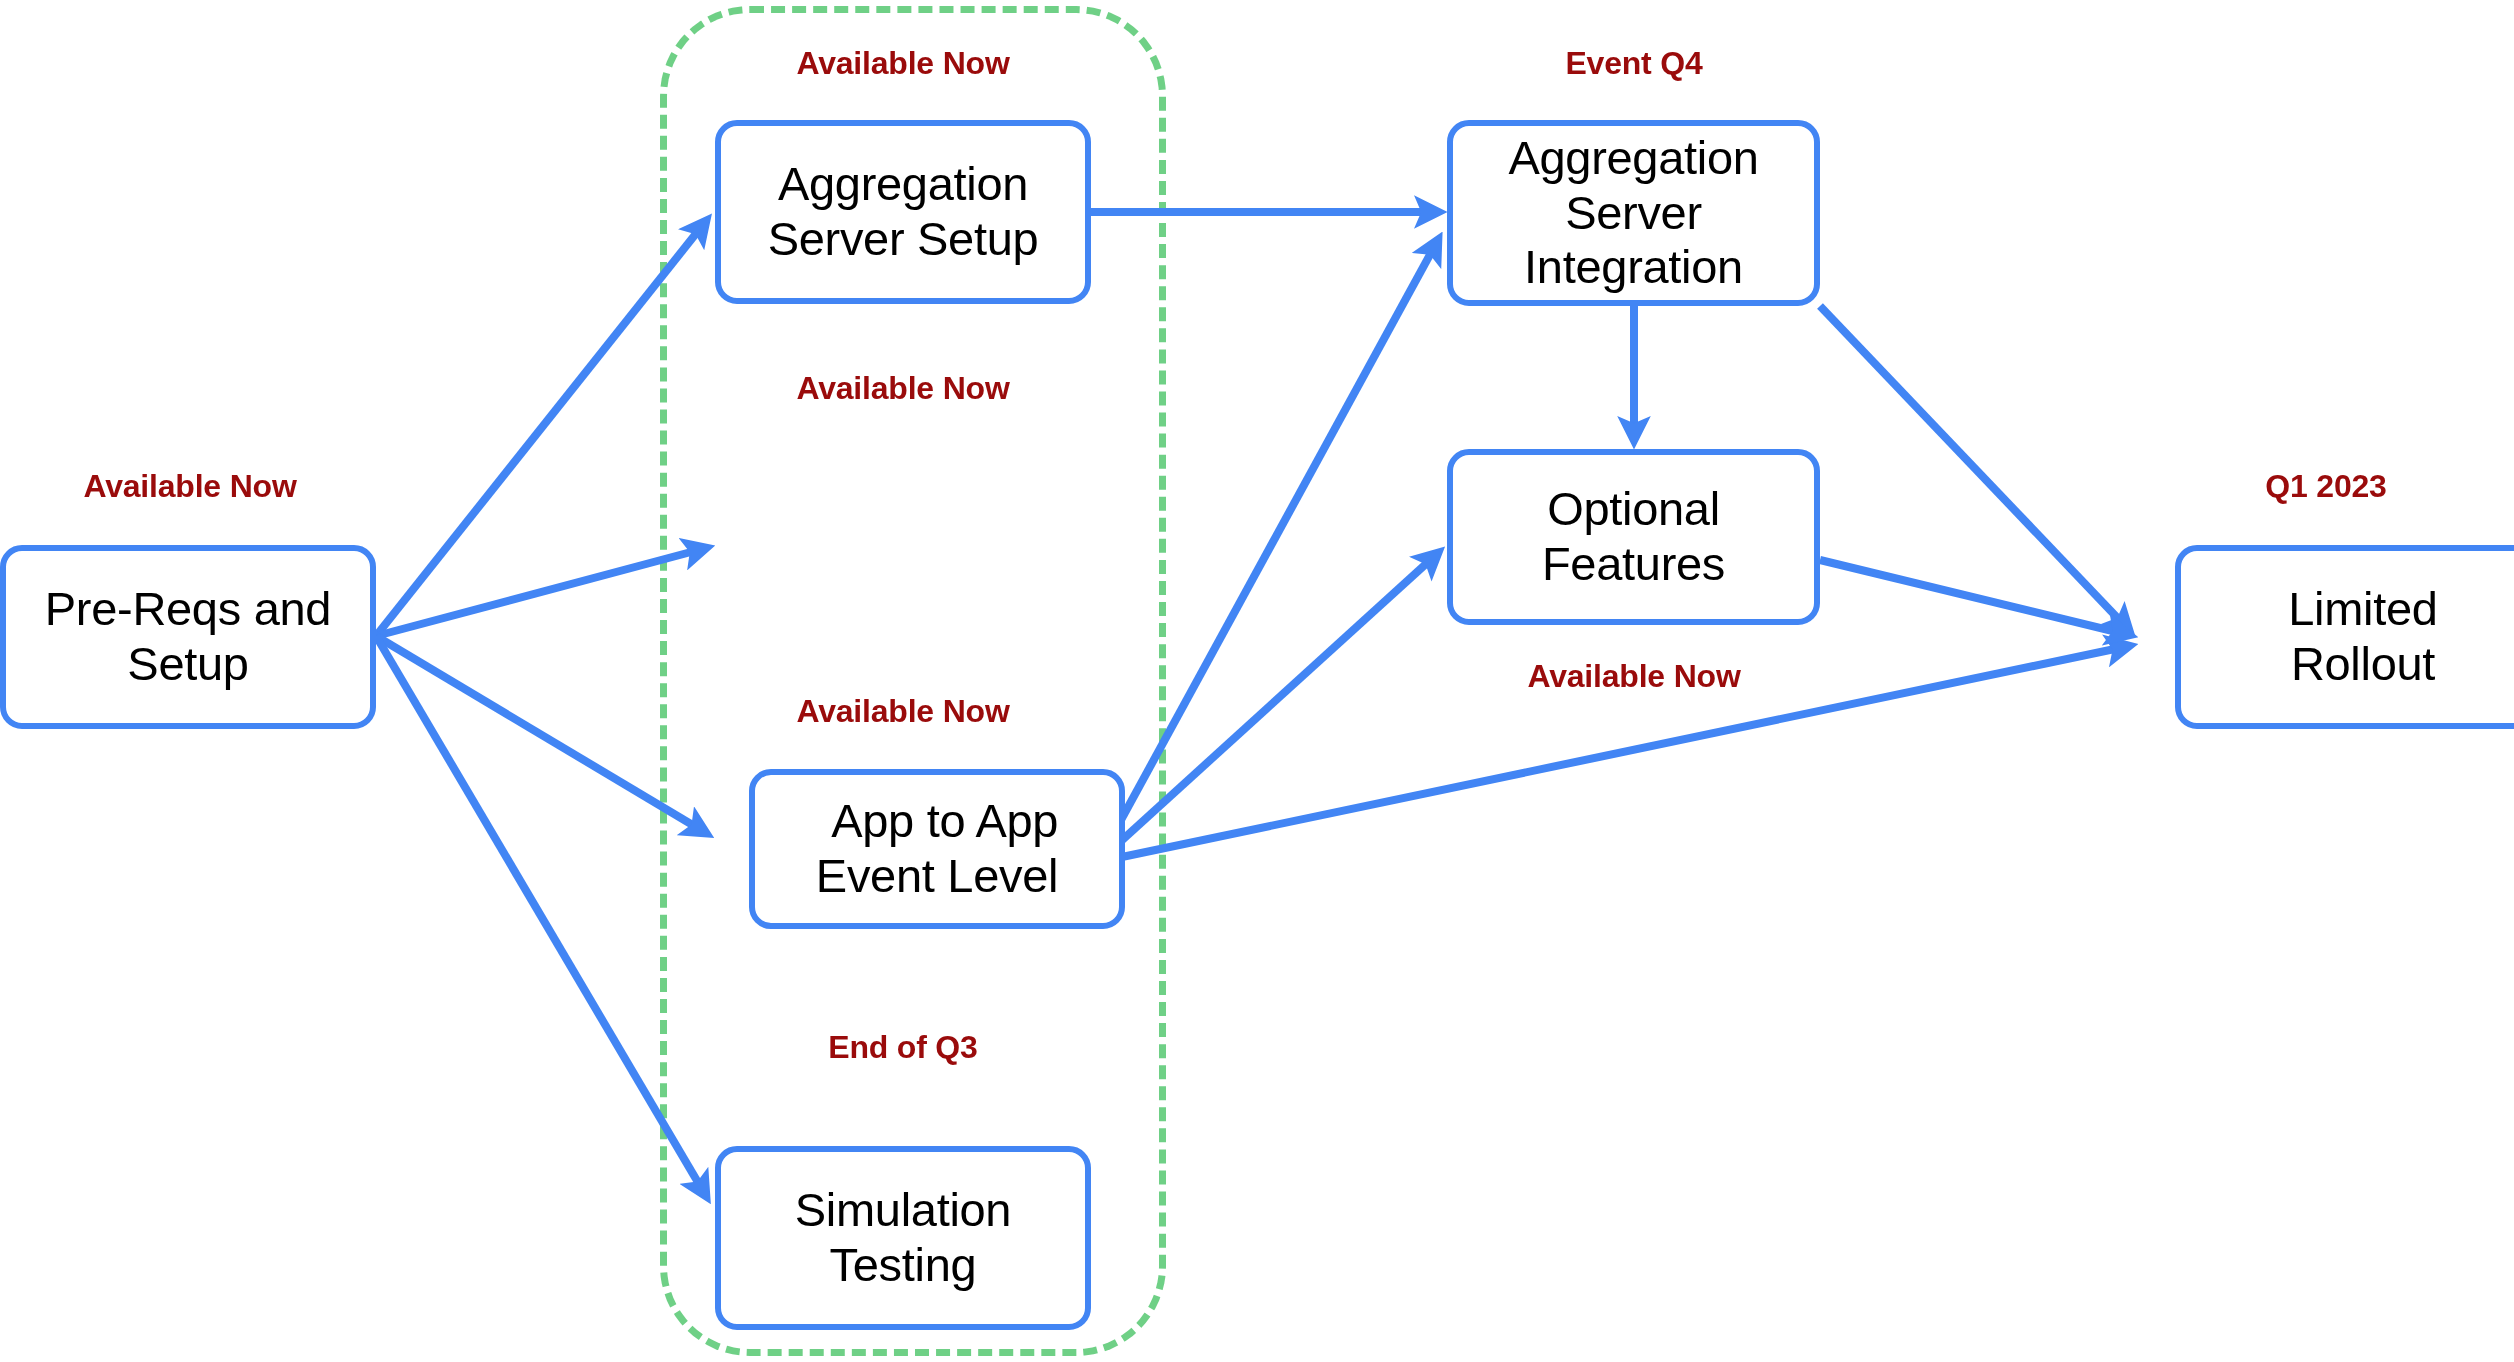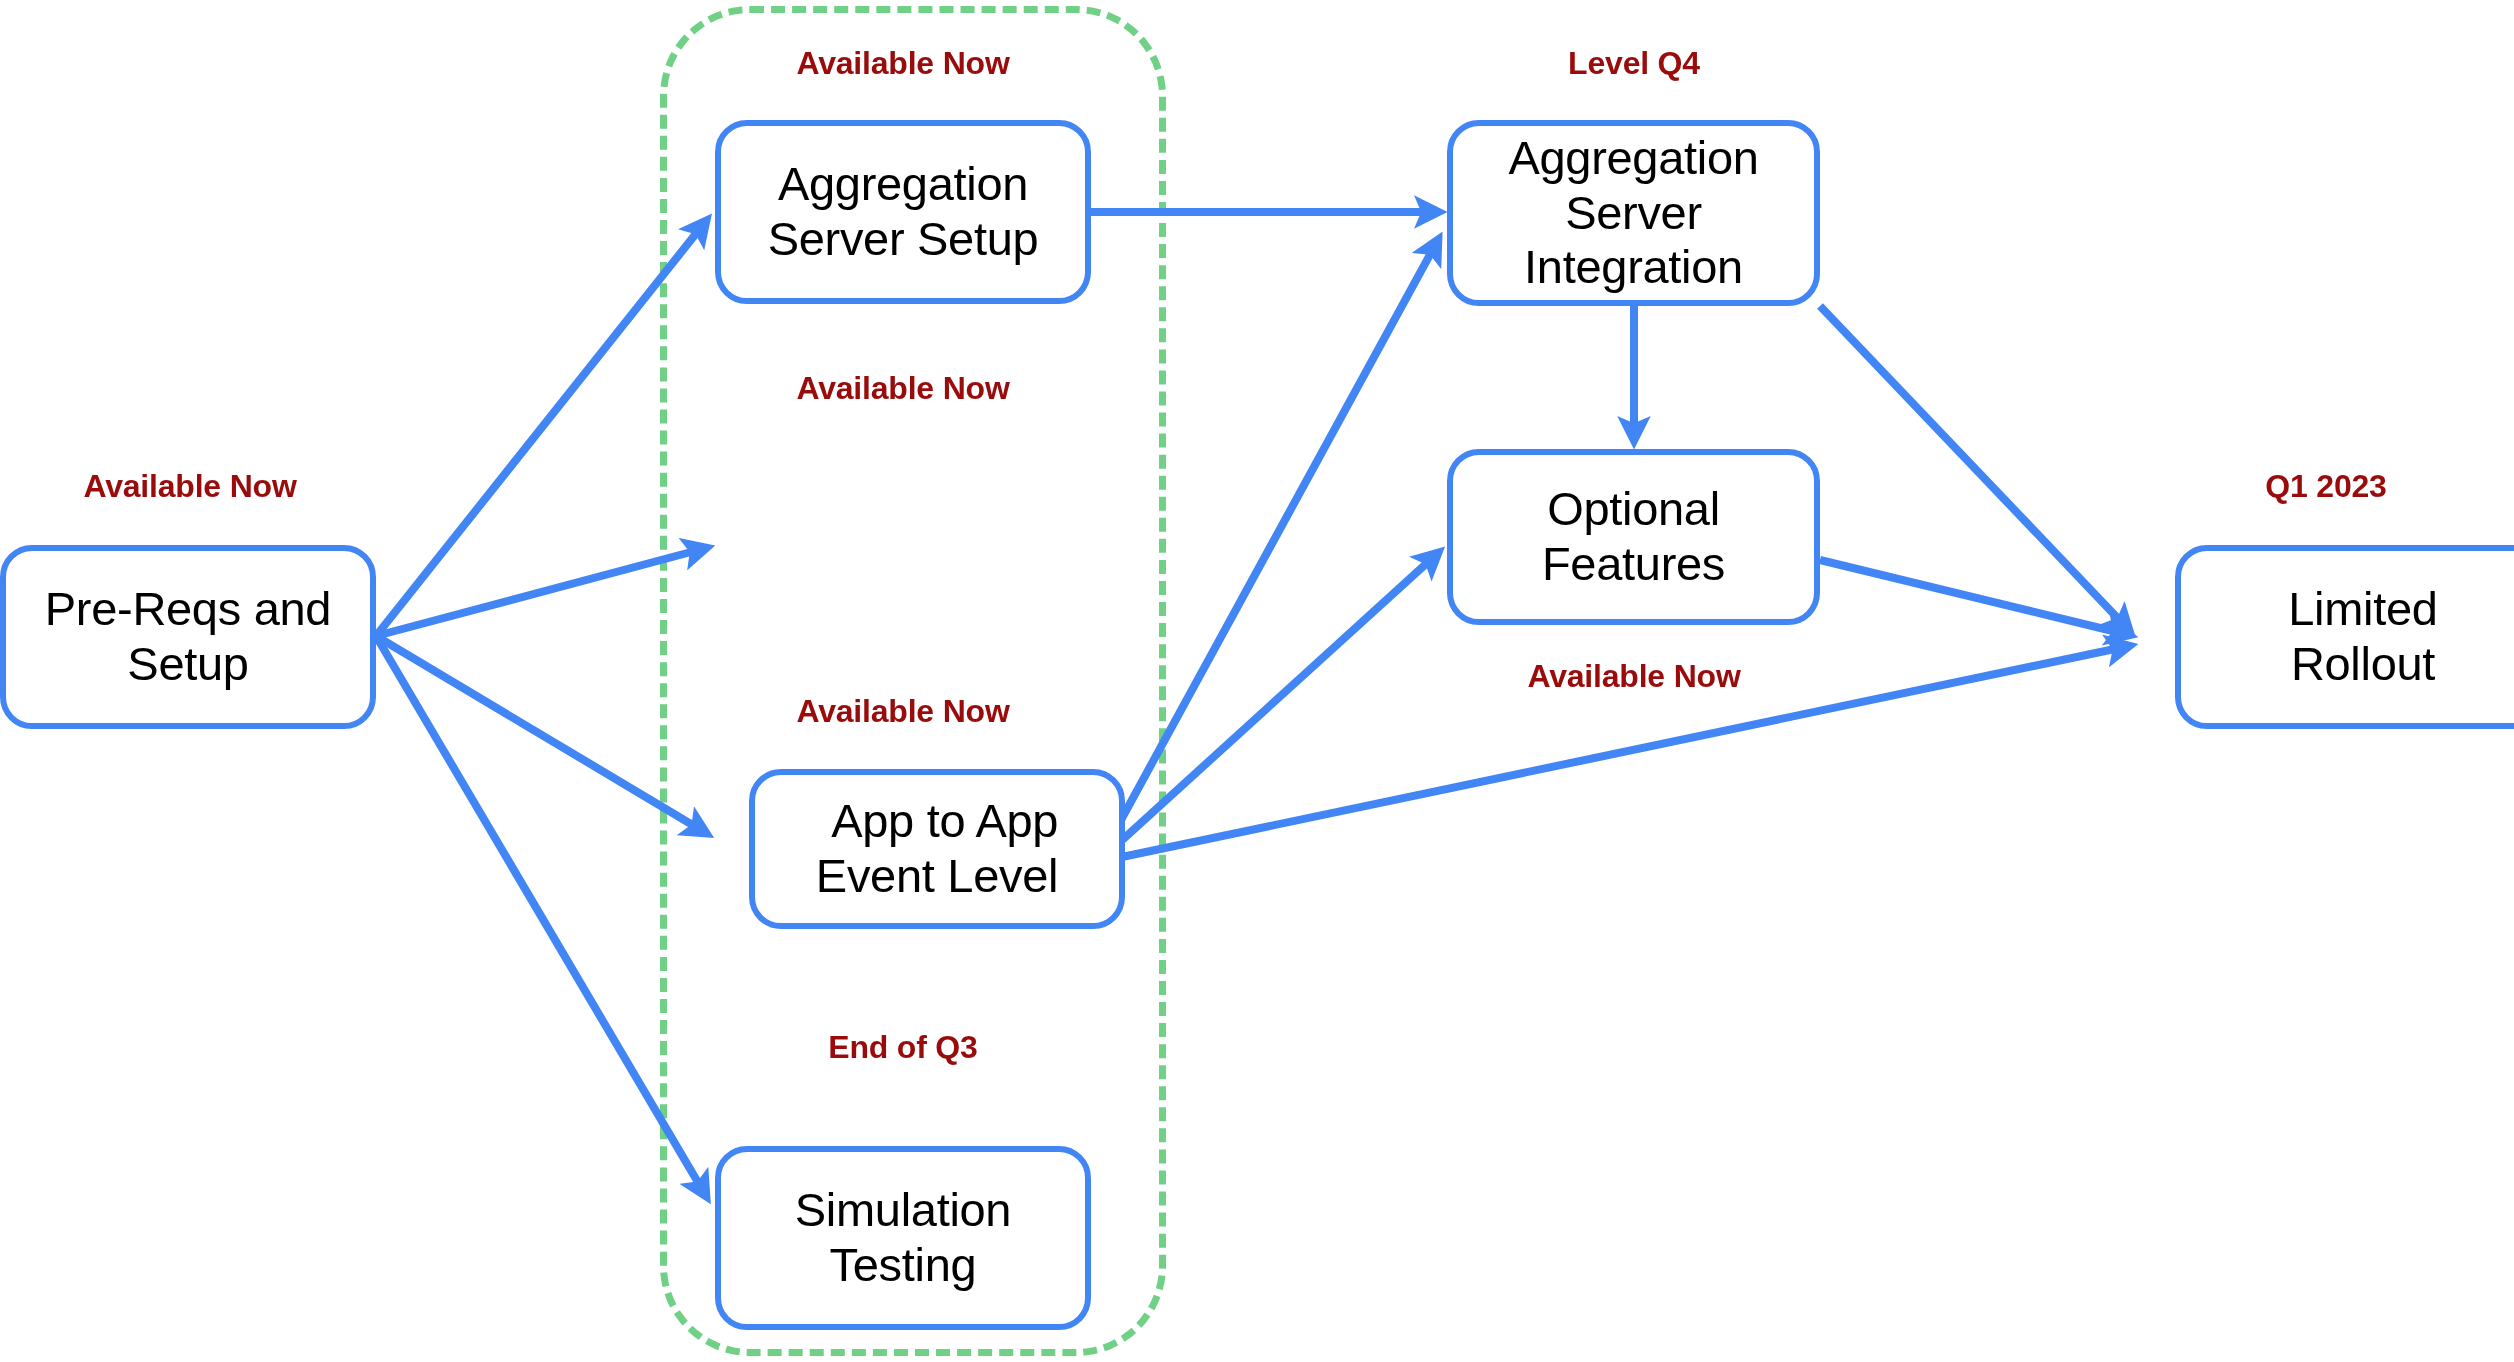--- a/index.html
+++ b/index.html
@@ -30,21 +30,21 @@
     position: absolute;
     border: 7px dashed #6FD086;
     border-radius: 90px;
     box-sizing: border-box;
     background: transparent;
   }
   .node {
     position: absolute;
     box-sizing: border-box;
     border: 6px solid #4285F4;
-    border-radius: 32px;
+    border-radius: 22px;
     background: #ffffff;
     display: flex;
     align-items: center;
     justify-content: center;
     text-align: center;
     color: #000000;
     font-family: "Liberation Sans", sans-serif;
     font-size: 47px;
     line-height: 1.16;
     letter-spacing: -0.3px;
@@ -114,21 +114,21 @@
     <span class="node-label">App to App
 Event Level</span>
   </div>
 
   <div class="status" style="left:903px; top:1029px;">End of Q3</div>
   <div class="node" style="left:715px; top:1105px; width:376px; height:184px;margin-top:41px;">
     <span class="node-label">Simulation
 Testing</span>
   </div>
 
-  <div class="status" style="left:1634px; top:45px;">Level Q4</div>
+  <div class="status" style="left:1634px; top:45px;">Event Q4</div>
   <div class="node" style="left:1447px; top:120px; width:373px; height:186px;">
     <span class="node-label">Aggregation
 Server
 Integration</span>
   </div>
 
   <div class="node" style="left:1447px; top:449px; width:373px; height:176px;">
     <span class="node-label">Optional
 Features</span>
   </div>

